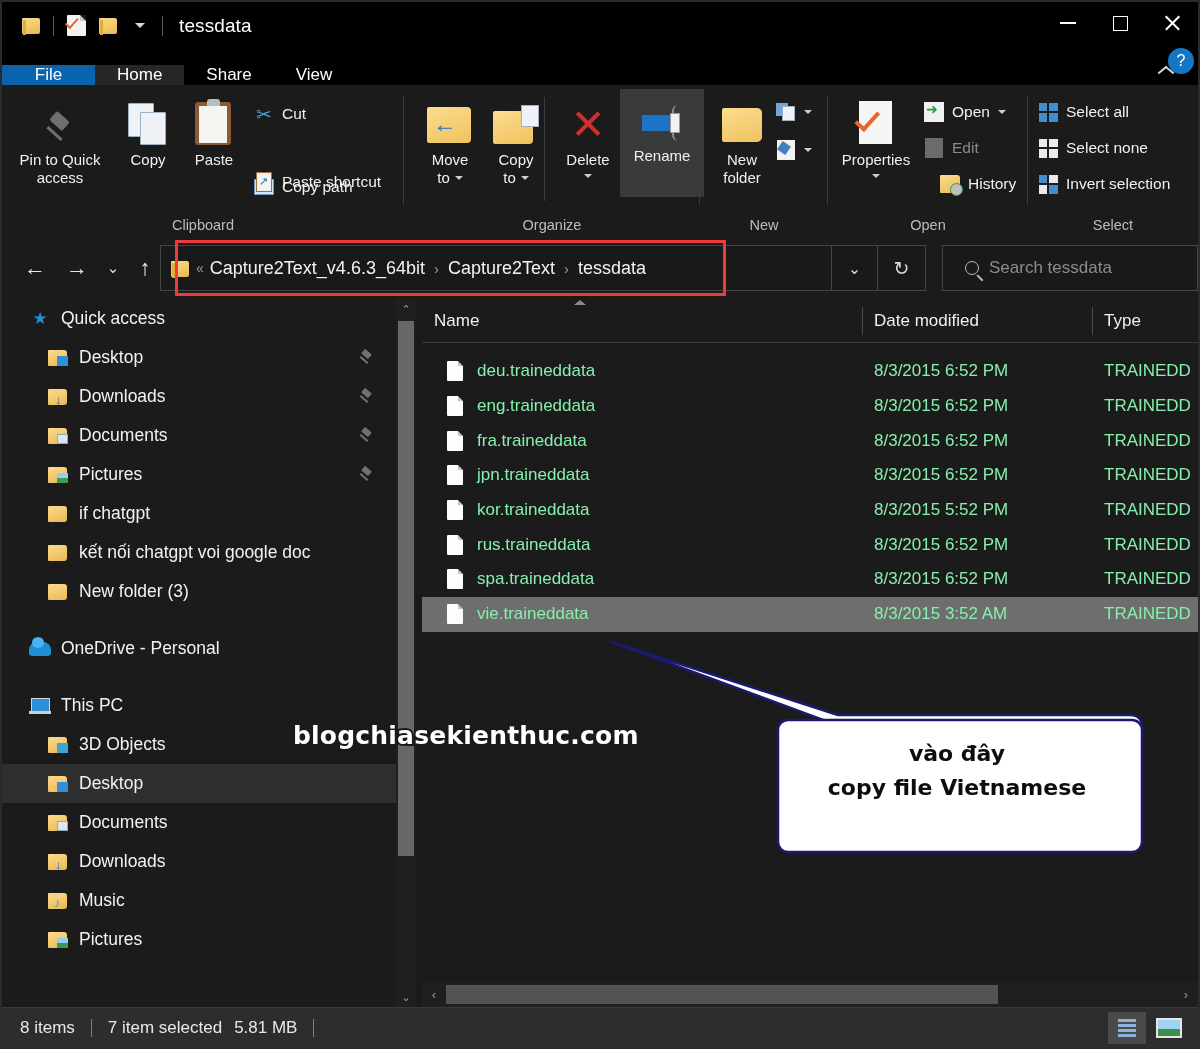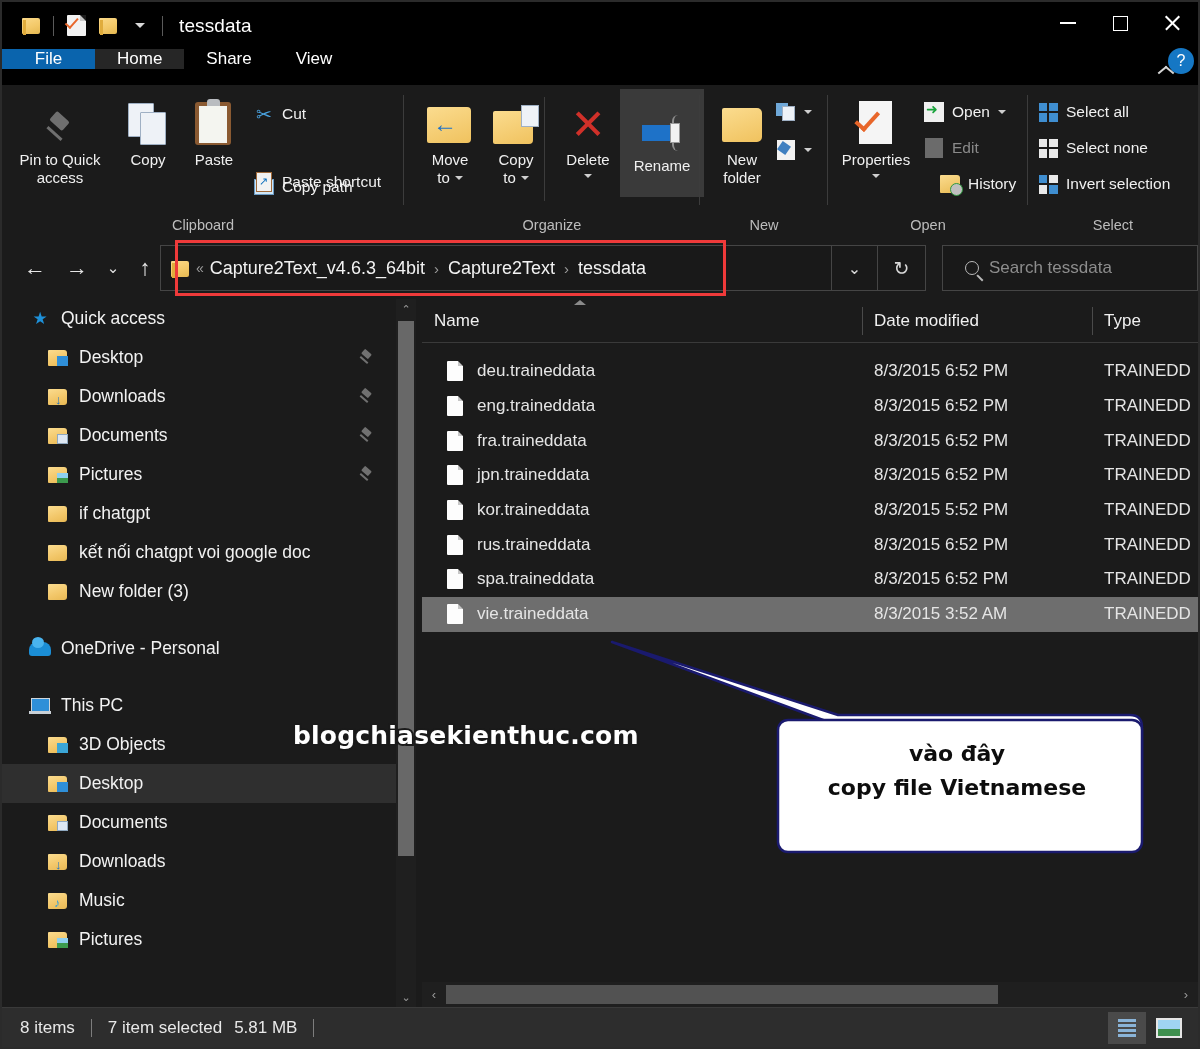--- a/index.html
+++ b/index.html
@@ -71,21 +71,21 @@
   .wc-close { position: relative; width: 18px; height: 18px; }
   .wc-close::before, .wc-close::after {
     content: ""; position: absolute; left: 0; top: 8px; width: 19px; height: 1.7px; background: #fff;
   }
   .wc-close::before { transform: rotate(45deg); }
   .wc-close::after  { transform: rotate(-45deg); }
 
   
   .tabstrip {
     position: absolute; left: 0; top: 47px; width: 1196px; height: 36px;
-    background: #000; display: flex; align-items: flex-start;
+    background: #000; display: flex; align-items: flex-end;
   }
   .tab {
     display: flex; align-items: center; justify-content: center;
     color: #ffffff; font-size: 17px; padding: 0 22px; min-width: 60px;
   }
   .tab.file { background: #0a64ad; font-weight: 400; min-width: 93px; }
   .tab.active { background: #262626; }
   .ribbon-right { position: absolute; right: 4px; top: 46px; display: flex; align-items: center; gap: 10px; }
   .chev-up {
     width: 16px; height: 16px; position: relative;
@@ -293,21 +293,21 @@
     position: relative; height: 44px; display: flex; align-items: center;
     color: #f0f0f0; font-size: 17px; border-bottom: 1px solid #3a3a3a;
   }
   .col { position: absolute; top: 0; height: 44px; display: flex; align-items: center; padding-left: 12px; }
   .colsep { position:absolute; top: 8px; width: 1px; height: 28px; background: #4a4a4a; }
   .sortmark {
     position:absolute; left: 152px; top: 1px; width: 0; height:0;
     border-left: 6px solid transparent; border-right: 6px solid transparent; border-bottom: 5px solid #8a8a8a;
   }
   .filerow {
-    position: relative; height: 34.7px; display: flex; align-items: center; color: #e5e5e5; font-size: 17px;
+    position: relative; height: 34.7px; display: flex; align-items: center; color: #86efac; font-size: 17px;
   }
   .filerow.selected { background: #6e6e6e; }
   .filerow .fname { position:absolute; left: 55px; }
   .filerow .fdate { position:absolute; left: 452px; }
   .filerow .ftype { position:absolute; left: 682px; }
   .fileicon {
     position:absolute; left: 25px; width: 16px; height: 20px; background: #fdfdfd; border-radius: 1px;
   }
   .fileicon::after {
     content:""; position:absolute; right:0; top:0; border-width: 0 5px 5px 0; border-style:solid;
@@ -475,21 +475,21 @@
         </span>
       </div>
       <div style="position:absolute;left:140px;top:12px;width:1px;height:104px;background:#3c3c3c;"></div>
       <div class="bigbtn" style="left:142px;">
         <span class="ico">
             <span class="ico-del">✕</span>
           </span>
         <span>Delete</span>
         <span class="caret-sm" style="margin-top:5px;"></span>
       </div>
-      <div class="bigbtn" style="left:216px; background:#3a3a3a; height:108px; padding-top:10px; top:4px;">
+      <div class="bigbtn" style="left:216px; background:#3a3a3a; height:108px; padding-top:0; top:4px;">
         <span class="ico">
             <span class="ico-rename">
               <i class="brk"></i>
               <i class="bar"></i>
               <i class="bx"></i>
             </span>
           </span>
         <span>Rename</span>
       </div>
       <div class="gl">Organize</div>

